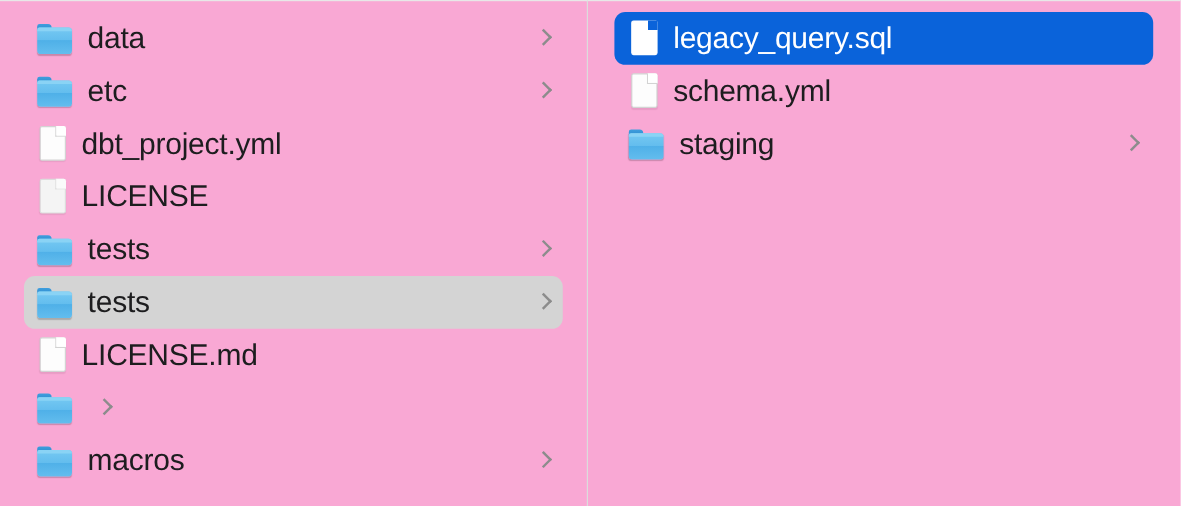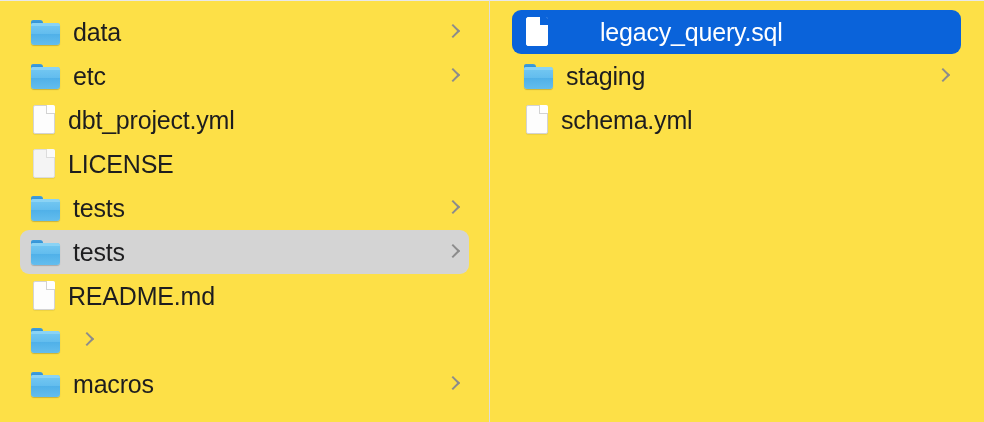--- a/index.html
+++ b/index.html
@@ -18,41 +18,41 @@
     width: 984px;
     height: 422px;
     display: flex;
     background: #ffffff;
   }
 
   
   .column {
     position: relative;
     height: 422px;
-    background: #fde047;
+    background: #f9a8d4;
     padding-top: 9px;
     overflow: hidden;
   }
   .column-left  { width: 490px; border-top: 1px solid #e8e8e8; border-right: 1px solid #dcdcdc; }
   .column-right { width: 494px; border-top: 1px solid #e8e8e8; }
 
   
   .row {
     position: relative;
     display: flex;
     align-items: center;
     height: 44px;
     margin: 0 20px;
     padding: 0 10px 0 11px;
     border-radius: 9px;
   }
   .column-right .row { margin: 0 23px 0 22px; padding: 0 12px 0 12px; }
 
   .row.selected-gray { background: #d4d4d4; }
-  .row.selected-blue { background: #0a63da; gap: 39px; }
+  .row.selected-blue { background: #0a63da; }
 
   
   .icon {
     flex: 0 0 auto;
     width: 30px;
     height: 30px;
     position: relative;
     margin-right: 13px;
   }
 
@@ -197,21 +197,21 @@
           <span class="fld-lip"></span>
         </span>
         <span class="label">tests</span>
         <span class="chevron"></span>
       </div>
       <div class="row">
         <span class="icon icon-file">
           <span class="doc"></span>
           <span class="fold-edge"></span>
         </span>
-        <span class="label">README.md</span>
+        <span class="label">LICENSE.md</span>
         <span class="chevron hidden"></span>
       </div>
       <div class="row">
         <span class="icon icon-folder">
           <span class="fld-tab"></span>
           <span class="fld-body"></span>
           <span class="fld-lip"></span>
         </span>
         <span class="chevron"></span>
       </div>
@@ -229,31 +229,31 @@
   <div class="column column-right">
       <div class="row selected-blue">
         <span class="icon icon-file on-blue">
           <span class="doc"></span>
           <span class="fold-edge"></span>
         </span>
         <span class="label">legacy_query.sql</span>
         <span class="chevron hidden"></span>
       </div>
       <div class="row">
+        <span class="icon icon-file">
+          <span class="doc"></span>
+          <span class="fold-edge"></span>
+        </span>
+        <span class="label">schema.yml</span>
+        <span class="chevron hidden"></span>
+      </div>
+      <div class="row">
         <span class="icon icon-folder">
           <span class="fld-tab"></span>
           <span class="fld-body"></span>
           <span class="fld-lip"></span>
         </span>
         <span class="label">staging</span>
         <span class="chevron"></span>
       </div>
-      <div class="row">
-        <span class="icon icon-file">
-          <span class="doc"></span>
-          <span class="fold-edge"></span>
-        </span>
-        <span class="label">schema.yml</span>
-        <span class="chevron hidden"></span>
-      </div>
     </div>
 
 </div>
 
 </body></html>

